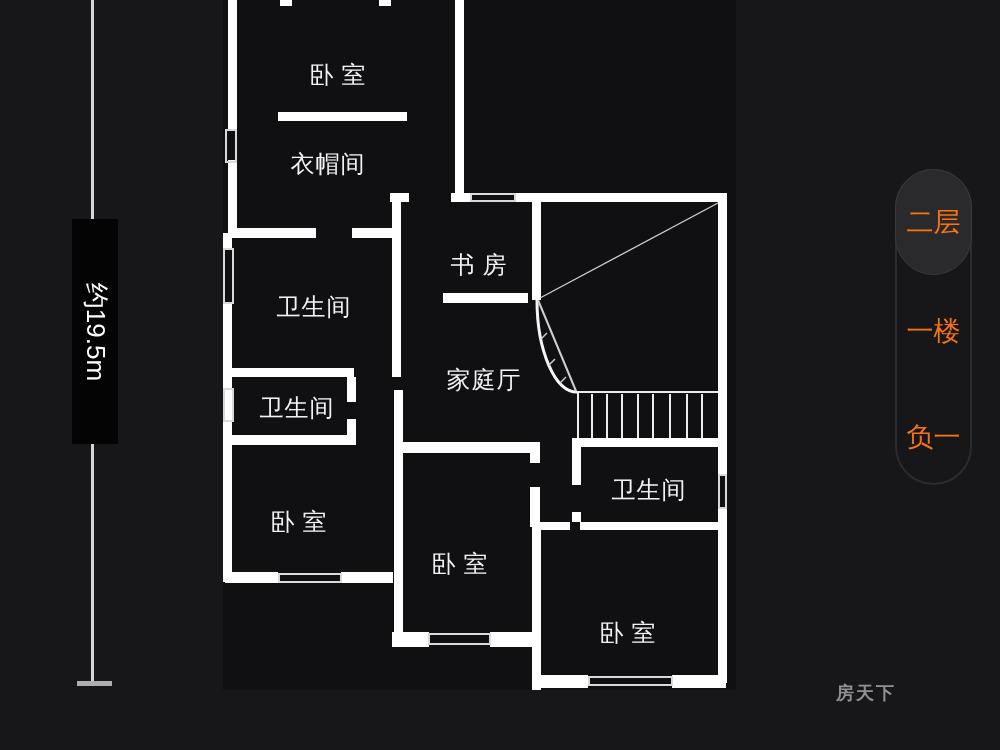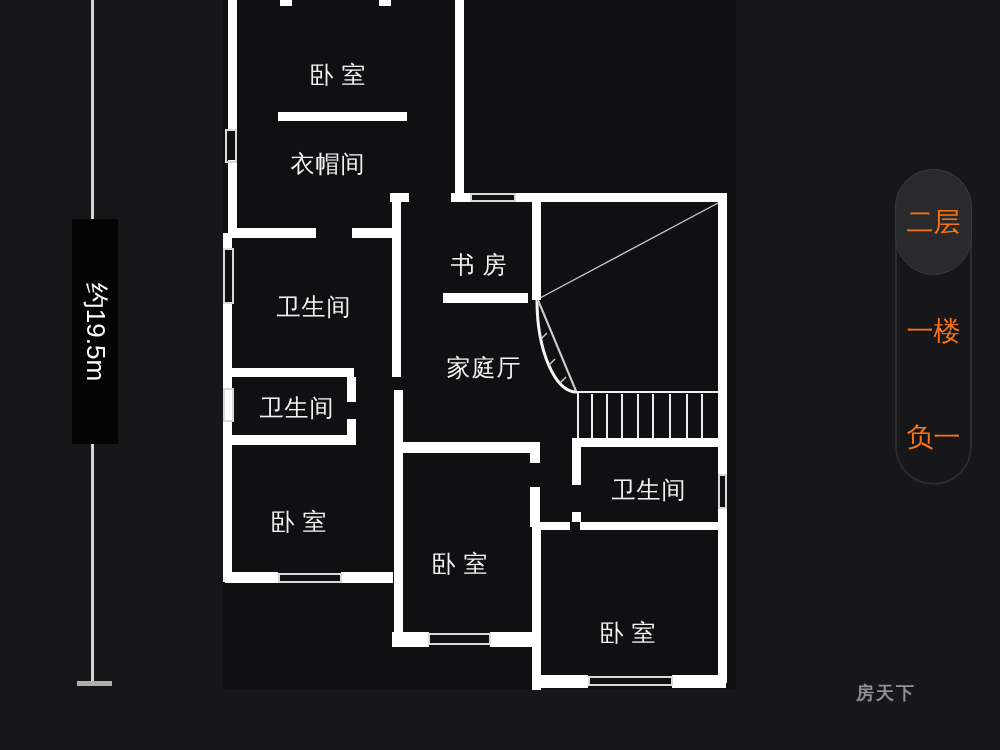--- a/index.html
+++ b/index.html
@@ -29,21 +29,21 @@
   .floor-option{position:absolute;left:0;width:100%;height:60px;display:flex;
       align-items:center;justify-content:center;color:#f97316;font-size:27px;
       cursor:pointer;}
   .floor-option.sel-bg{height:106px;top:-2px;left:-2px;width:77px;
       background:#2a2a2c;border:1px solid #3a3a3c;border-radius:40px;box-sizing:border-box;}
   .floor-option.o2{top:130px;}
   .floor-option.o3{top:236px;}
 
   
   .logo{position:absolute;left:800px;top:678px;width:200px;height:70px;color:#8f8f94;}
-  .logo-cn{position:absolute;left:36px;top:3px;font-size:18px;font-weight:bold;letter-spacing:2px;margin-left:20px;}
+  .logo-cn{position:absolute;left:36px;top:3px;font-size:18px;font-weight:bold;letter-spacing:2px;}
   .logo-en{position:absolute;left:4px;top:8px;font-size:44px;font-weight:bold;letter-spacing:-2px;}
 </style>
 </head>
 <body>
 
 <div class="stage">
 
   <svg class="plan-svg" viewBox="0 0 1000 750">
 
     <g>
@@ -125,21 +125,21 @@
       <line x1="560" y1="383" x2="566" y2="377" stroke="#cfcfcf" stroke-width="1.5"></line>
     </g>
 
     <line x1="540" y1="298" x2="718" y2="203" stroke="#cfcfcf" stroke-width="1.3"></line>
   </svg>
 
   <div class="room-label" style="left:338px;top:75px;">卧 室</div>
   <div class="room-label" style="left:328px;top:164px;">衣帽间</div>
   <div class="room-label" style="left:479px;top:257px;margin-top:8px;">书 房</div>
   <div class="room-label" style="left:314px;top:307px;">卫生间</div>
-  <div class="room-label" style="left:484px;top:368px;">家庭厅</div>
+  <div class="room-label" style="left:484px;top:380px;">家庭厅</div>
   <div class="room-label" style="left:297px;top:408px;">卫生间</div>
   <div class="room-label" style="left:649px;top:490px;">卫生间</div>
   <div class="room-label" style="left:299px;top:522px;">卧 室</div>
   <div class="room-label" style="left:460px;top:564px;">卧 室</div>
   <div class="room-label" style="left:628px;top:633px;">卧 室</div>
 
   <div class="dim-line top"></div>
   <div class="dim-label">
     <span>约19.5m</span>
   </div>

